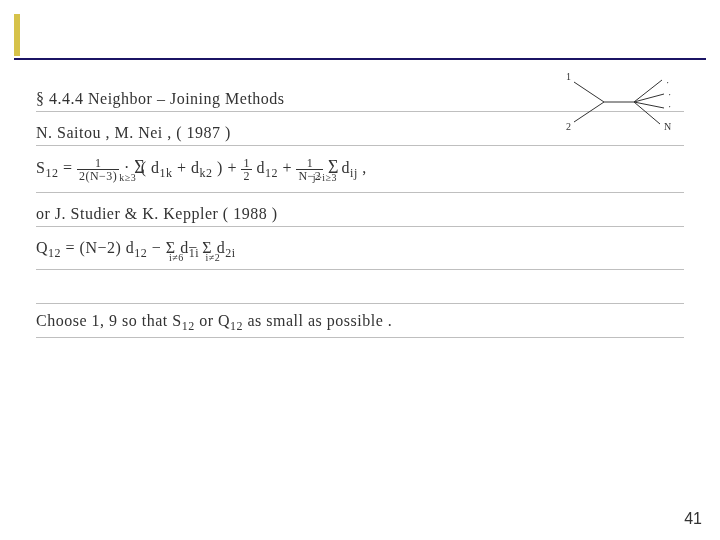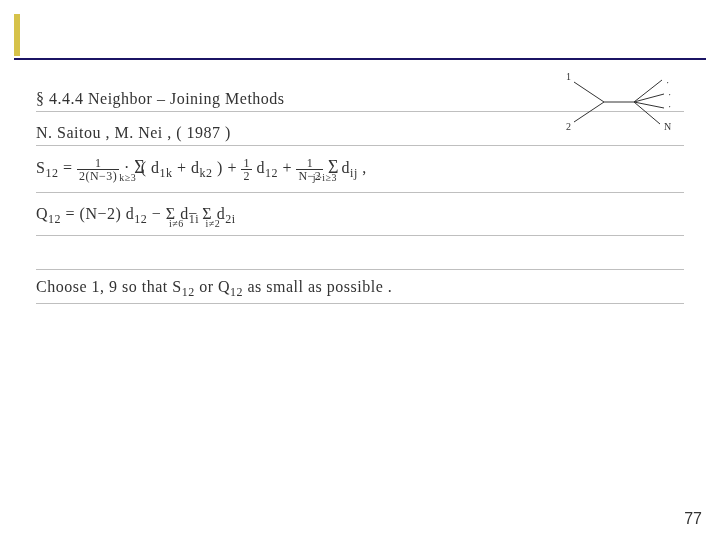--- a/index.html
+++ b/index.html
@@ -62,20 +62,23 @@
         <span class="sigma">Σ</span><span class="under">k≥3</span>
         <span> ( d</span><span class="sub">1k</span><span> + d</span><span class="sub">k2</span><span> )  + </span>
         <span class="frac"><span class="n">1</span><span class="d">2</span></span>
         <span> d</span><span class="sub">12</span><span>  +  </span>
         <span class="frac"><span class="n">1</span><span class="d">N−2</span></span>
         <span class="sigma"> Σ</span><span class="under">j&gt;i≥3</span>
         <span> d</span><span class="sub">ij</span><span> ,</span>
       </div>
     </div>
 
+    <div class="line">
+      <div class="hw">or   J. Studier  &amp;   K. Keppler  ( 1988 )</div>
+    </div>
 
     <div class="line" style="height:42px">
       <div class="hw" style="bottom:8px">
         <span>Q</span><span class="sub">12</span><span> = (N−2) d</span><span class="sub">12</span>
         <span>  −  Σ d</span><span class="sub">1i</span><span class="under" style="margin-left:-30px">i≠6</span>
         <span>   −   Σ d</span><span class="sub">2i</span><span class="under" style="margin-left:-30px">i≠2</span>
       </div>
     </div>
 
     <div class="line">
@@ -88,14 +91,14 @@
       </div>
     </div>
 
     <div class="line">
       <div class="hw"></div>
     </div>
 
 
   </div>
 
-  <div class="pagenum">77</div>
+  <div class="pagenum">41</div>
 </div>
 
 </body></html>

